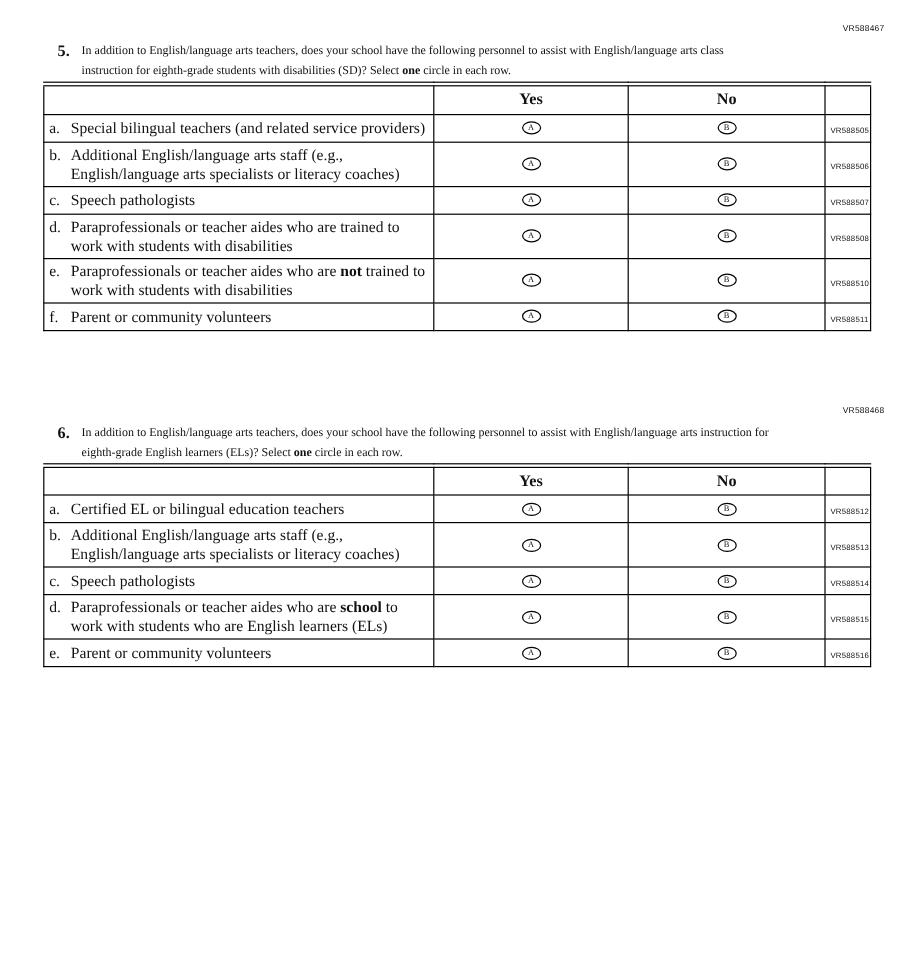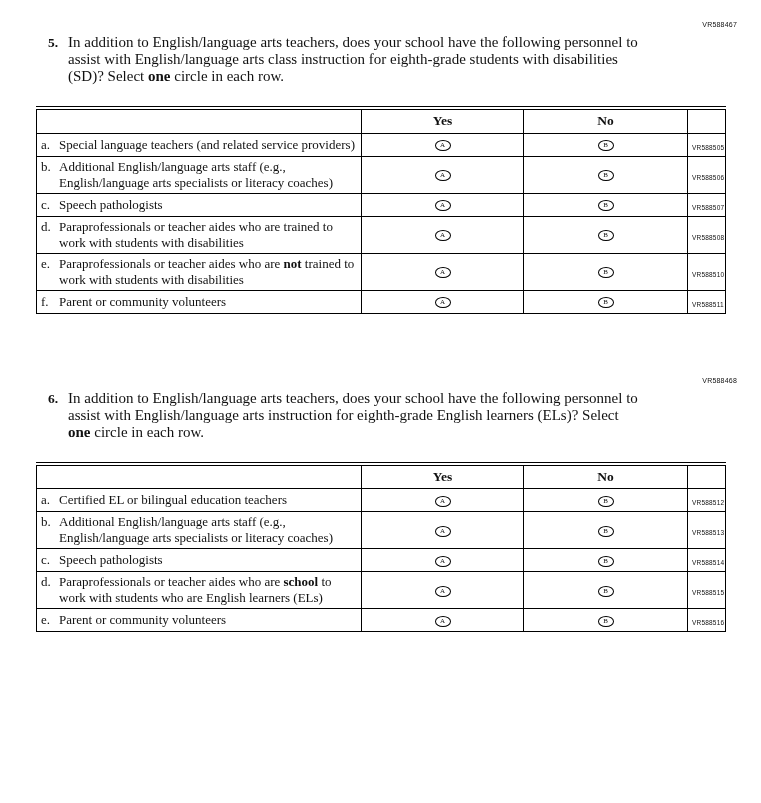--- a/index.html
+++ b/index.html
@@ -31,29 +31,28 @@
     margin-left: 12px;
   }
   .q-num {
     flex: 0 0 20px;
     font-weight: bold;
     font-size: 13.5px;
     line-height: 17px;
   }
   .q-text {
     width: 575px;
-    font-size: 15px;
+    font-size: 10px;
     line-height: 17px;
   }
 
   table.qtable {
     border-collapse: collapse;
     table-layout: fixed;
     width: 689px;
-    margin-top: 21px;
     border: 1.5px solid #000;
     border-top: 4px double #000;
   }
   table.qtable th, table.qtable td {
     border: 1px solid #000;
     padding: 2px 4px;
     vertical-align: middle;
   }
   th.col-item, th.col-yes, th.col-no, th.col-vr { height: 25px; }
   th.col-yes, th.col-no {
@@ -116,21 +115,21 @@
         <th class="col-yes">Yes</th>
         <th class="col-no">No</th>
         <th class="col-vr"></th>
       </tr>
     </thead>
     <tbody>
   <tr>
     <td class="cell-item">
       <div class="item">
         <span class="letter">a.</span>
-        <span class="text"><span>Special language teachers (and related service providers)</span><b></b><span></span></span>
+        <span class="text"><span>Special bilingual teachers (and related service providers)</span><b></b><span></span></span>
       </div>
     </td>
     <td class="cell-yes">
       <span class="circle"><span class="glyph">A</span></span>
     </td>
     <td class="cell-no">
       <span class="circle"><span class="glyph">B</span></span>
     </td>
     <td class="cell-vr">
       <span class="vr-label">VR588505</span>

